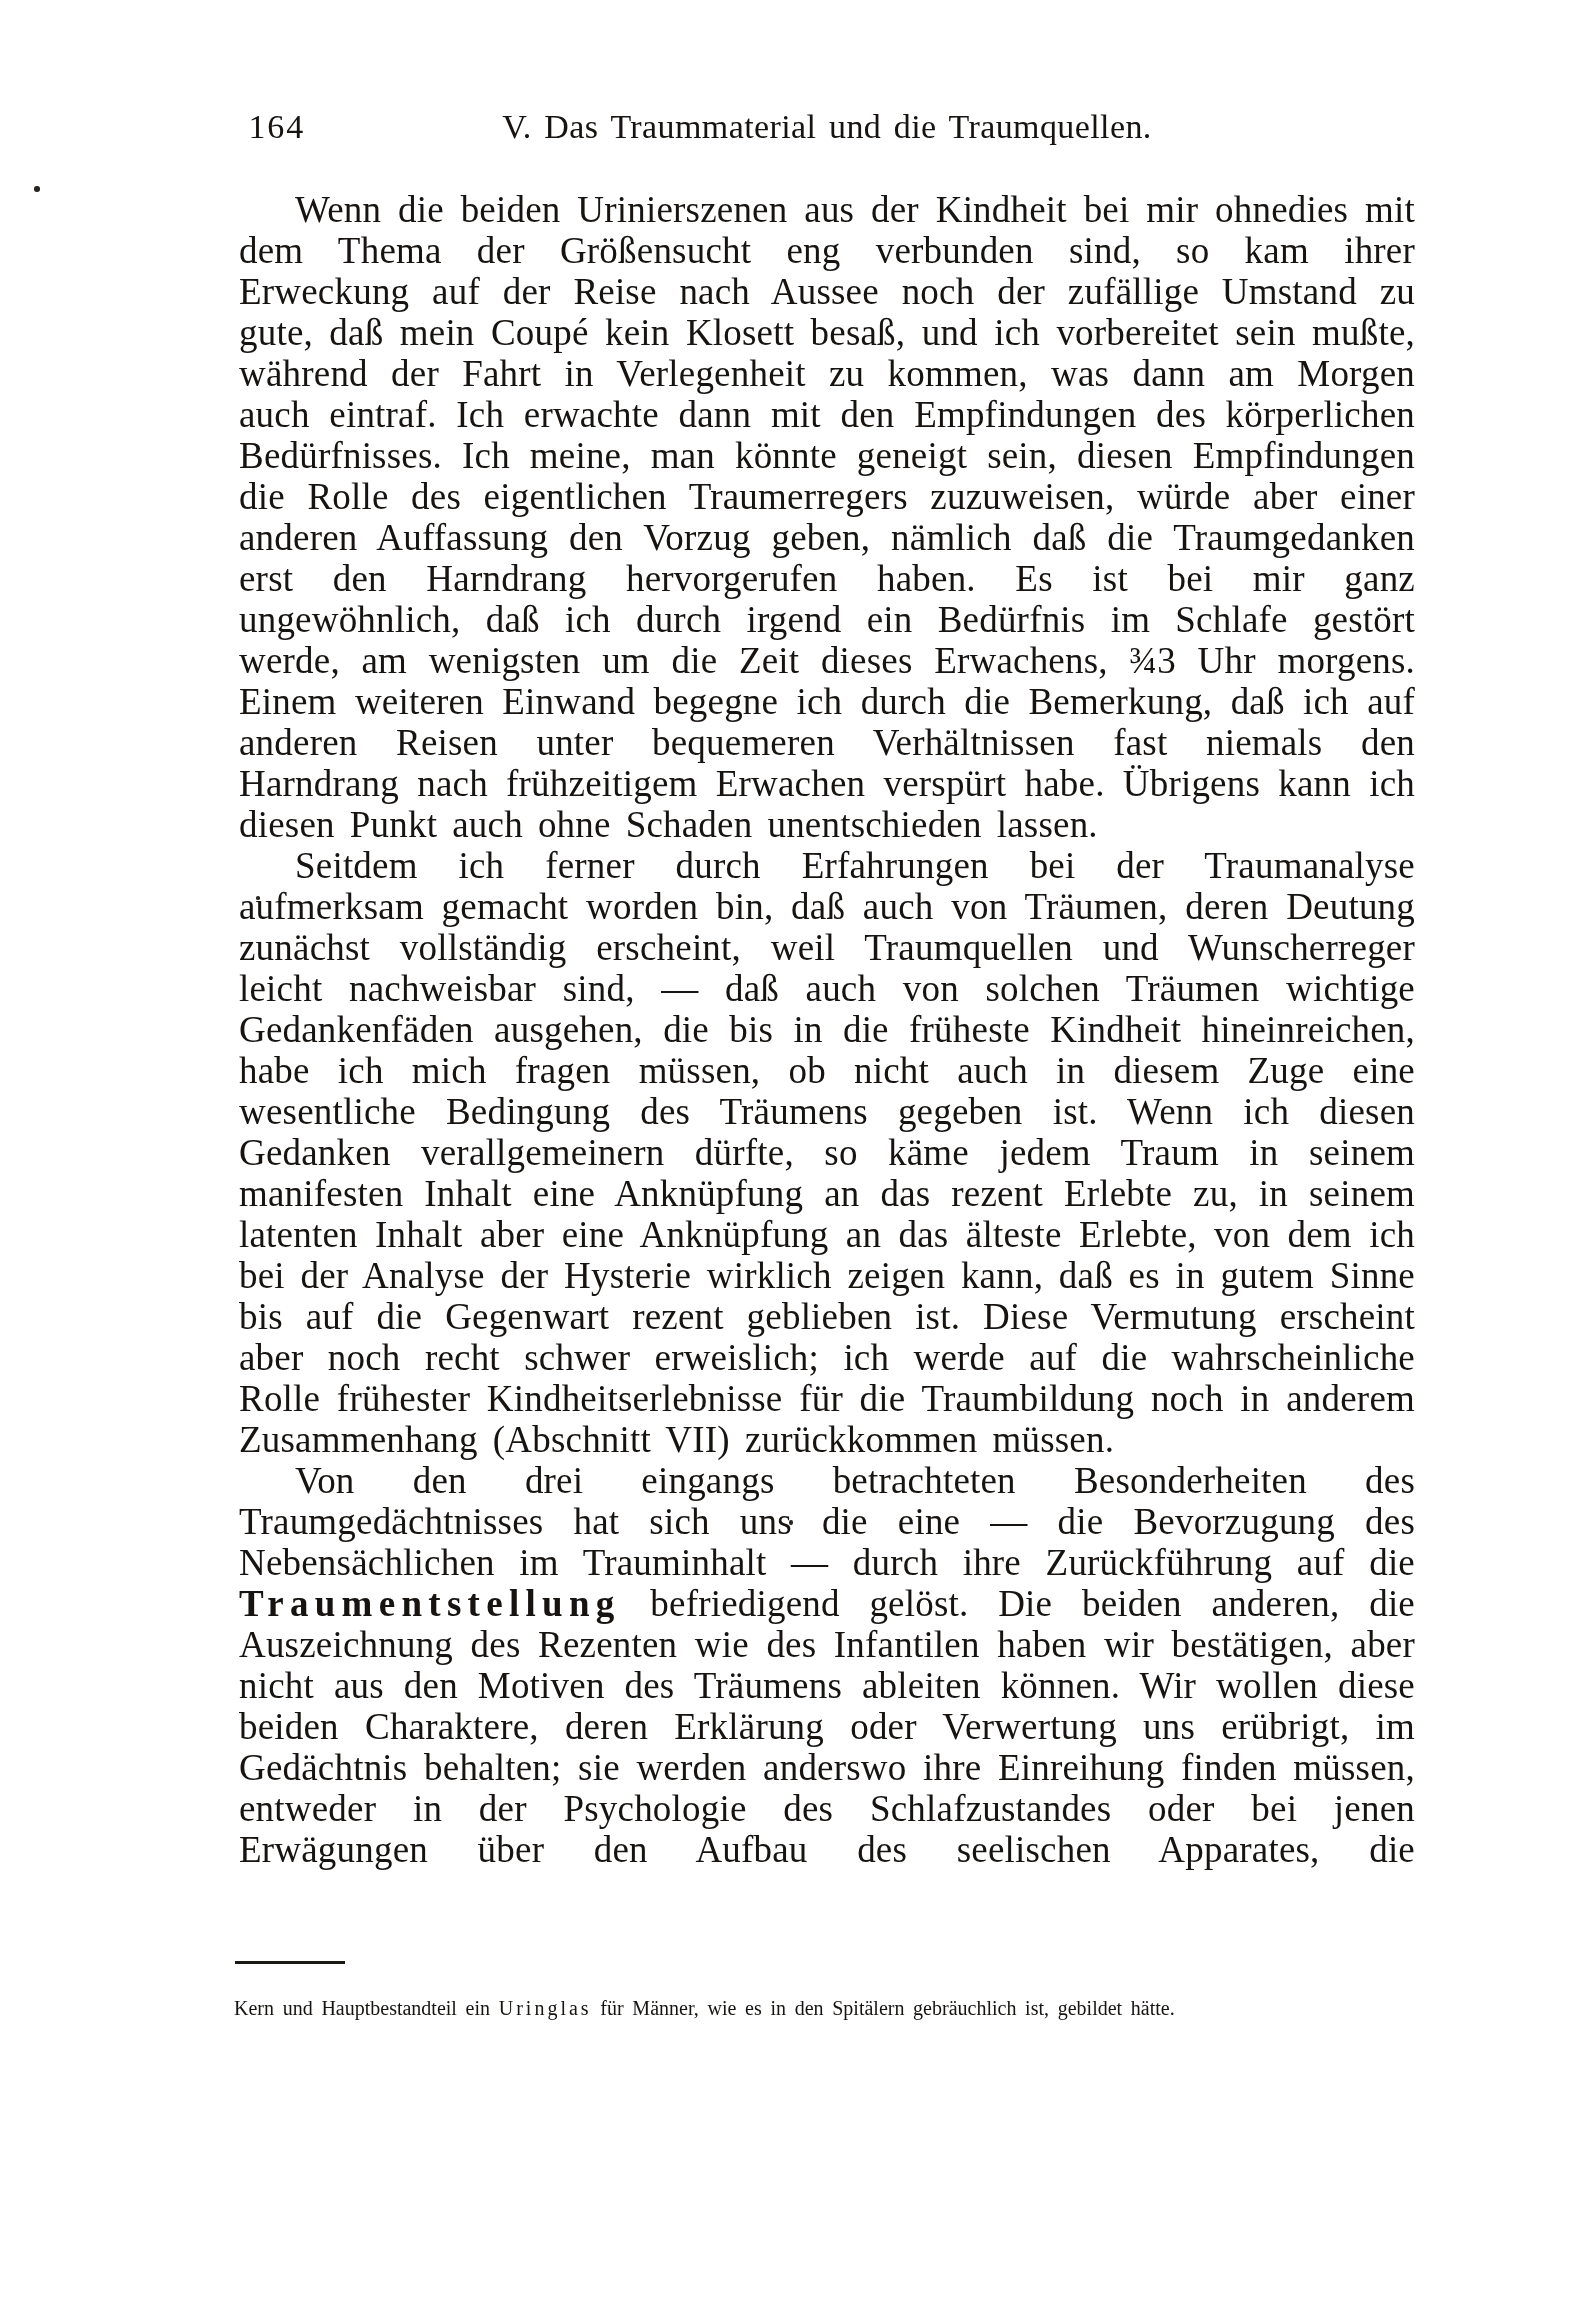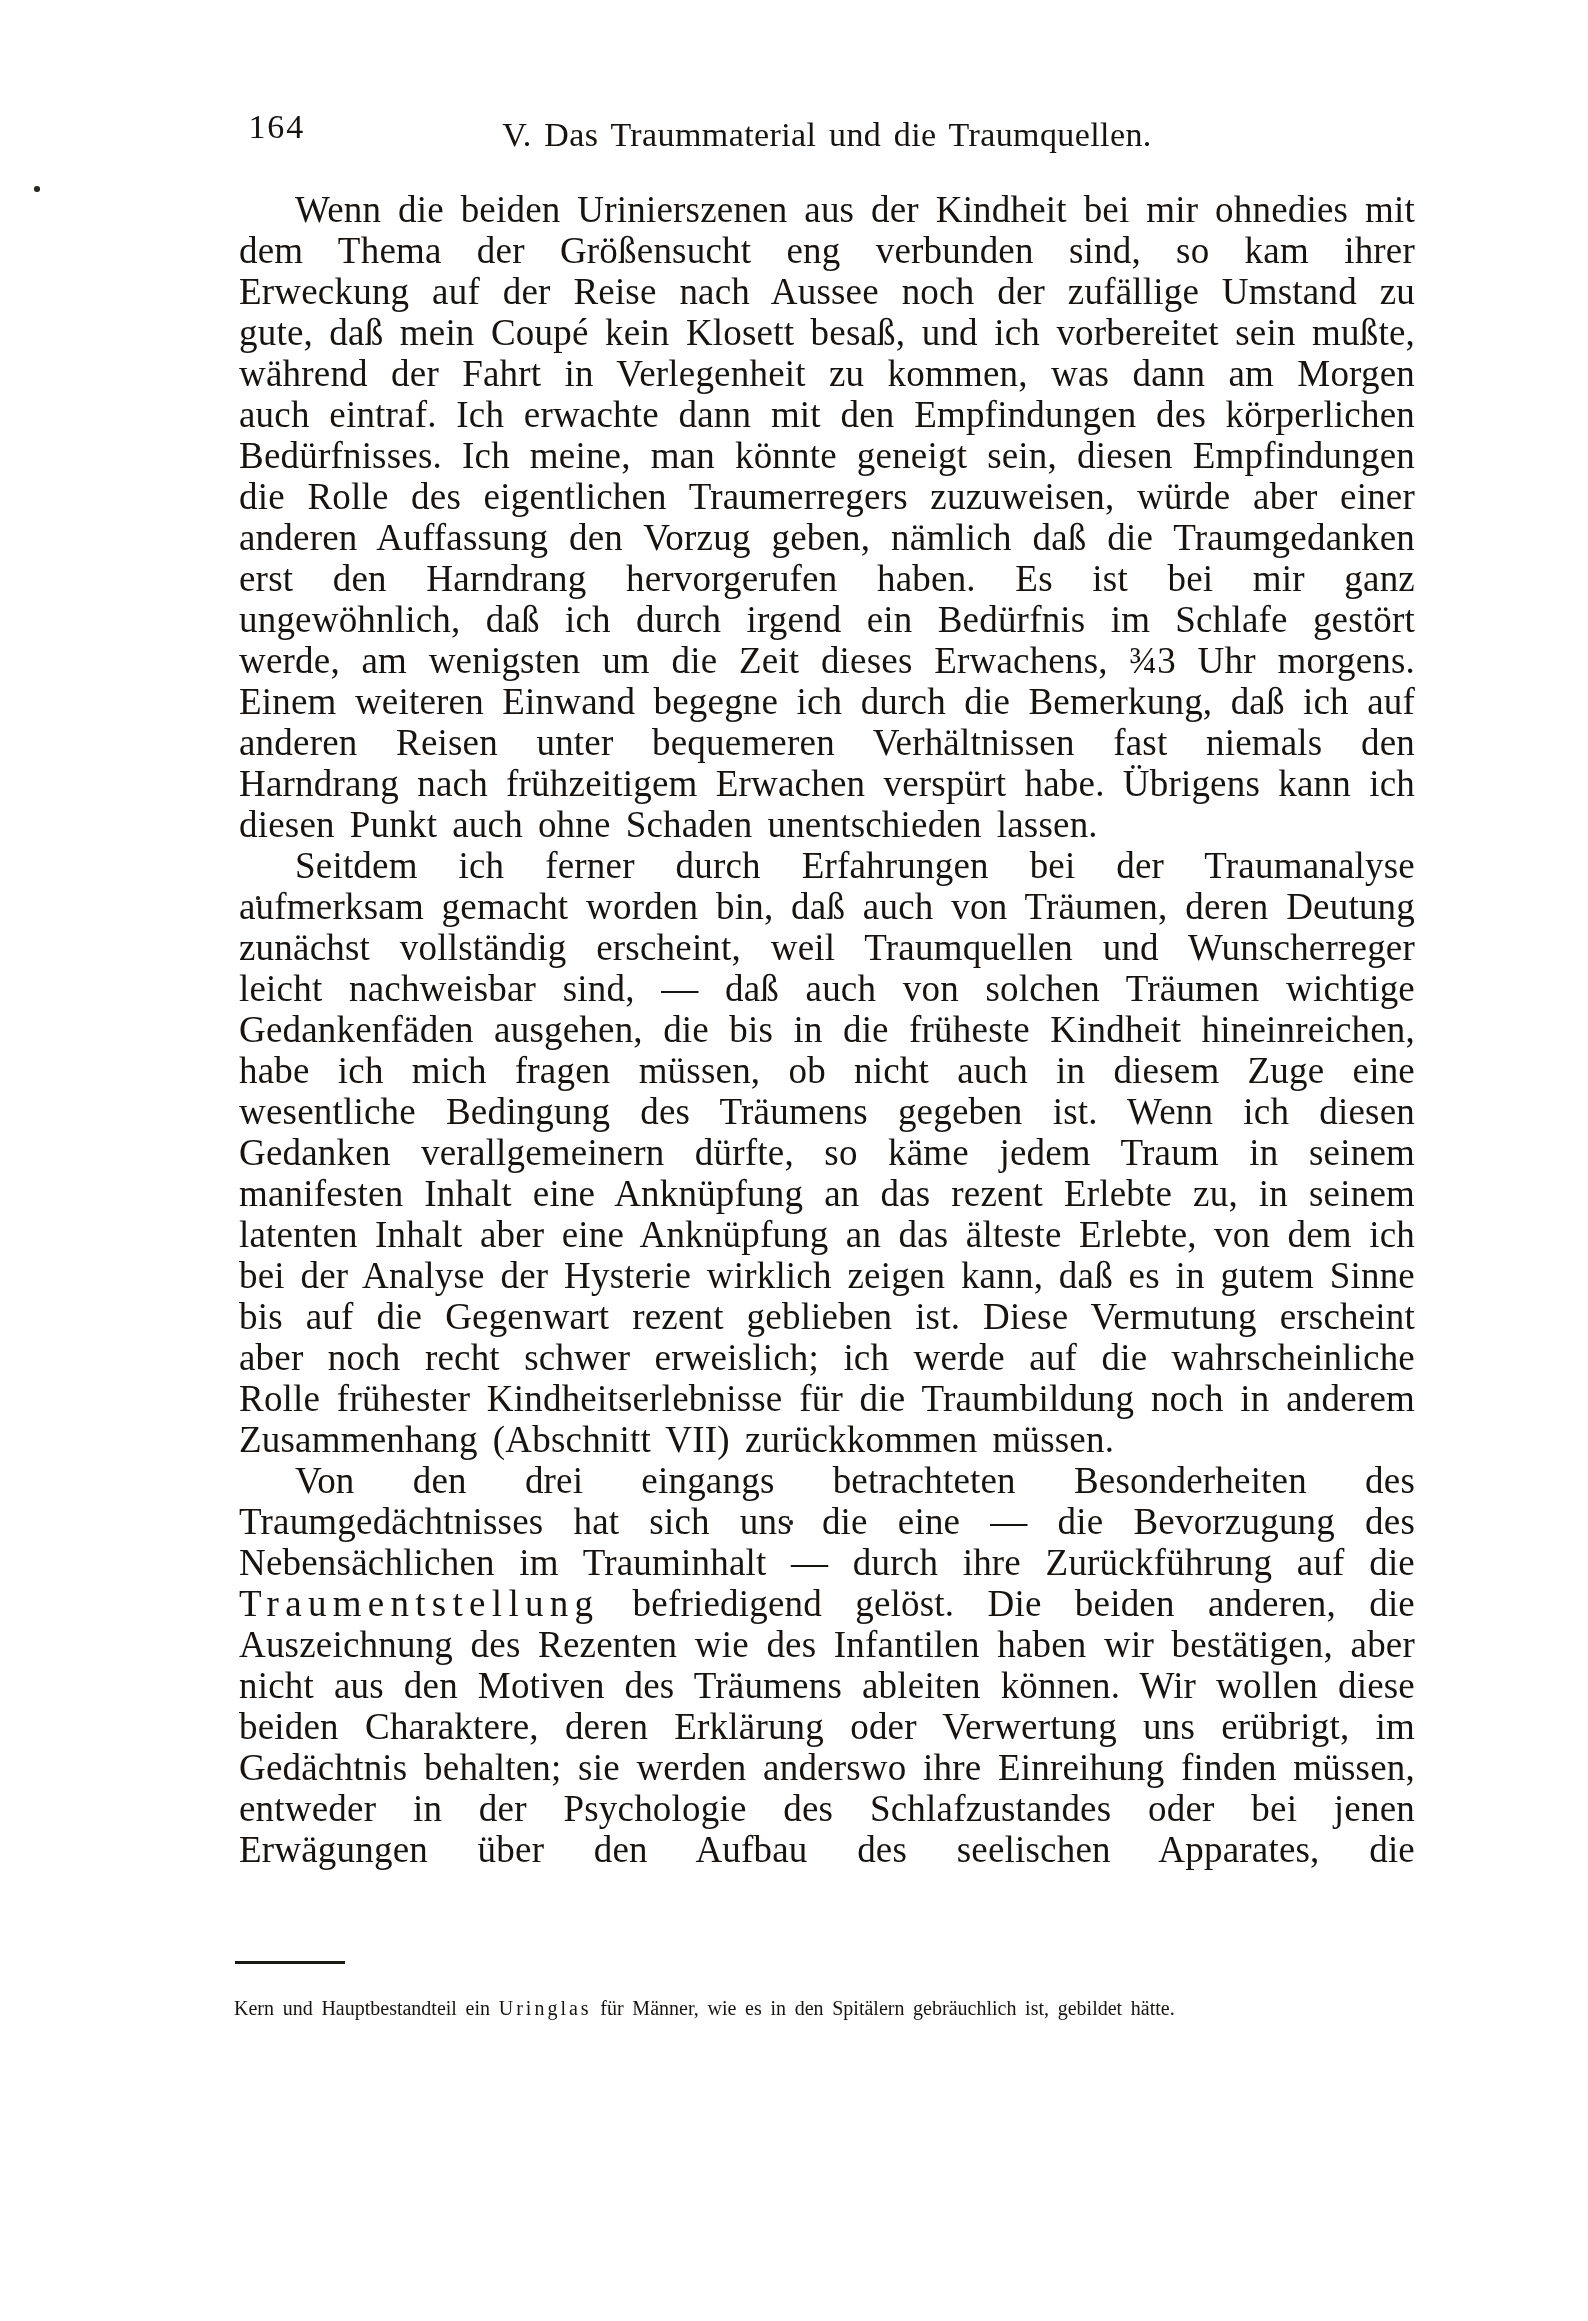--- a/index.html
+++ b/index.html
@@ -32,21 +32,20 @@
     position: absolute;
     left: 9.4px;
     top: 0;
     letter-spacing: 1.9px;
   }
   .running-title {
     display: block;
     text-align: center;
     word-spacing: 3.7px;
     letter-spacing: 0.4px;
-    margin-top: 8px;
   }
 
   
   .text-block {
     position: absolute;
     top: 189px;
     left: 239px;
     width: 1176px;
     font-size: 37px;
     line-height: 41px;
@@ -58,20 +57,21 @@
     margin: 0;
     padding: 0;
     text-indent: 56px;
   }
   .para-continues {
     
     text-align-last: justify;
   }
   .sperr {
     letter-spacing: 0.17em;
+    font-weight: bold;
   }
 
   
   .footnote-rule {
     position: absolute;
     left: 235px;
     top: 1961px;
     width: 110px;
     height: 2.8px;
     background: #1b1713;

